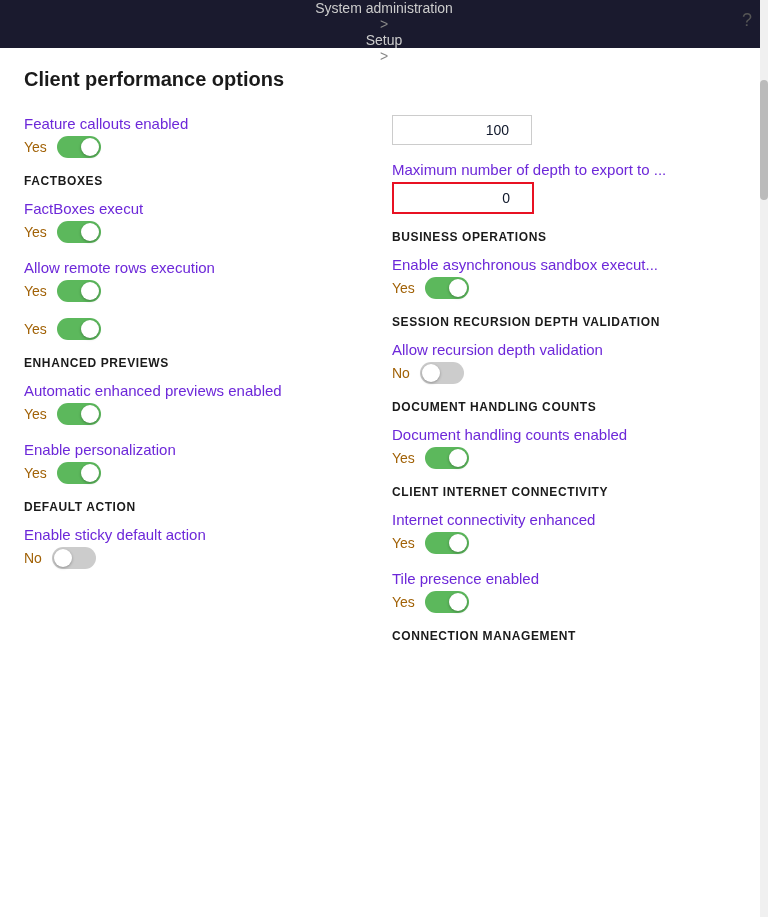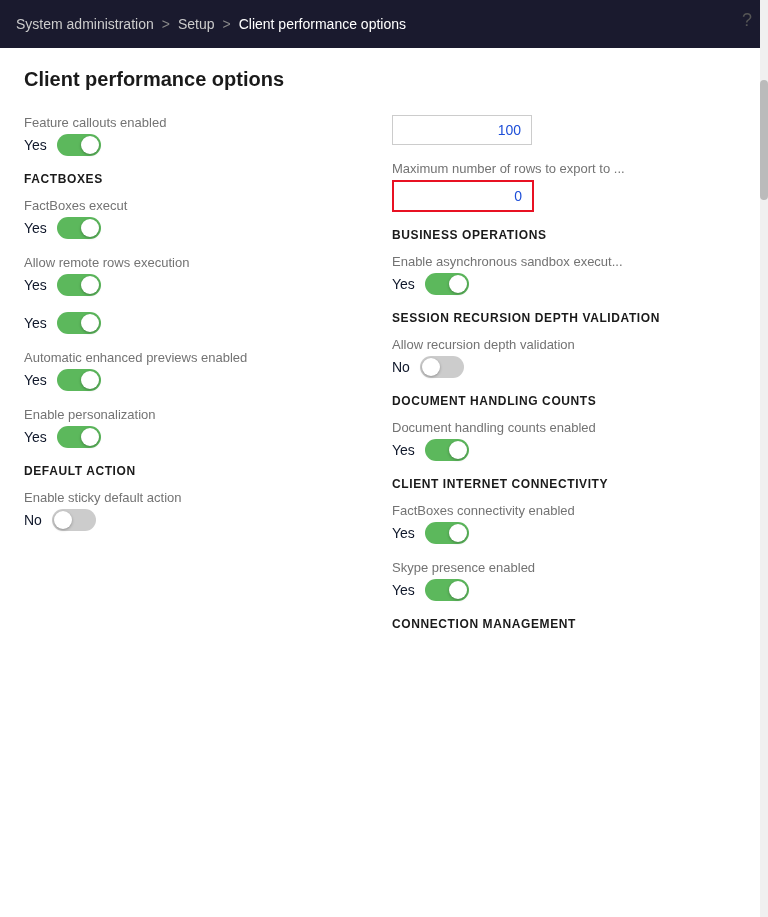--- a/index.html
+++ b/index.html
@@ -14,20 +14,21 @@
 
     
     .breadcrumb-bar {
       background: #1a1a2e;
       color: #fff;
       padding: 0 16px;
       height: 48px;
       display: flex;
       align-items: center;
       font-size: 14px;
+      flex-direction: column;
     }
     .breadcrumb-bar span {
       color: #ccc;
     }
     .breadcrumb-bar .bc-sep {
       margin: 0 8px;
       color: #888;
     }
     .breadcrumb-bar .bc-current {
       color: #fff;
@@ -83,34 +84,34 @@
       margin-top: 9px;
       margin-bottom: 12px;
     }
 
     
     .setting-item {
       margin-bottom: 16px;
     }
 
     .setting-label {
-      font-size: 13px;
-      color: #737373;
+      font-size: 15px;
+      color: #6d28d9;
       margin-bottom: 4px;
     }
 
     .setting-value-row {
       display: flex;
       align-items: center;
       gap: 10px;
     }
 
     .setting-text {
       font-size: 14px;
-      color: #0f172a;
+      color: #a16207;
     }
 
     
     .toggle {
       display: inline-block;
       width: 44px;
       height: 22px;
       border-radius: 11px;
       position: relative;
       cursor: pointer;
@@ -139,25 +140,25 @@
       left: 24px;
     }
 
     .toggle.off .toggle-knob {
       left: 2px;
     }
 
     
     .text-input {
       border: 1px solid #ccc;
-      padding: 6px 10px;
+      padding: 6px 22px;
       font-size: 14px;
       width: 140px;
       text-align: right;
-      color: #1d4ed8;
+      color: #0f172a;
       outline: none;
     }
 
     
     .input-wrapper-error {
       border: 2px solid #e81123;
       display: inline-block;
     }
 
     .input-wrapper-error .text-input {
@@ -240,20 +241,21 @@
 
         <div class="setting-item">
           <div class="setting-value-row">
             <span class="setting-text">Yes</span>
             <div class="toggle on">
               <div class="toggle-knob"></div>
             </div>
           </div>
         </div>
 
+        <div class="section-heading">ENHANCED PREVIEWS</div>
 
         <div class="setting-item">
           <div class="setting-label">Automatic enhanced previews enabled</div>
           <div class="setting-value-row">
             <span class="setting-text">Yes</span>
             <div class="toggle on">
               <div class="toggle-knob"></div>
             </div>
           </div>
         </div>
@@ -283,21 +285,21 @@
 
       </div>
 
       <div class="settings-col">
 
         <div class="setting-item">
           <input class="text-input" type="text" value="100" style="">
         </div>
 
         <div class="setting-item">
-          <div class="setting-label">Maximum number of rows to export to ...</div>
+          <div class="setting-label">Maximum number of depth to export to ...</div>
           <div class="input-wrapper-error">
             <input class="text-input" type="text" value="0" style="">
           </div>
         </div>
 
         <div class="section-heading">BUSINESS OPERATIONS</div>
 
         <div class="setting-item">
           <div class="setting-label">Enable asynchronous sandbox execut...</div>
           <div class="setting-value-row">
@@ -328,31 +330,31 @@
             <span class="setting-text">Yes</span>
             <div class="toggle on">
               <div class="toggle-knob"></div>
             </div>
           </div>
         </div>
 
         <div class="section-heading">CLIENT INTERNET CONNECTIVITY</div>
 
         <div class="setting-item">
-          <div class="setting-label">FactBoxes connectivity enabled</div>
-          <div class="setting-value-row">
-            <span class="setting-text">Yes</span>
-            <div class="toggle on">
-              <div class="toggle-knob"></div>
-            </div>
-          </div>
-        </div>
-
-        <div class="setting-item">
-          <div class="setting-label">Skype presence enabled</div>
+          <div class="setting-label">Internet connectivity enhanced</div>
+          <div class="setting-value-row">
+            <span class="setting-text">Yes</span>
+            <div class="toggle on">
+              <div class="toggle-knob"></div>
+            </div>
+          </div>
+        </div>
+
+        <div class="setting-item">
+          <div class="setting-label">Tile presence enabled</div>
           <div class="setting-value-row">
             <span class="setting-text">Yes</span>
             <div class="toggle on">
               <div class="toggle-knob"></div>
             </div>
           </div>
         </div>
 
         <div class="section-heading">CONNECTION MANAGEMENT</div>
 

